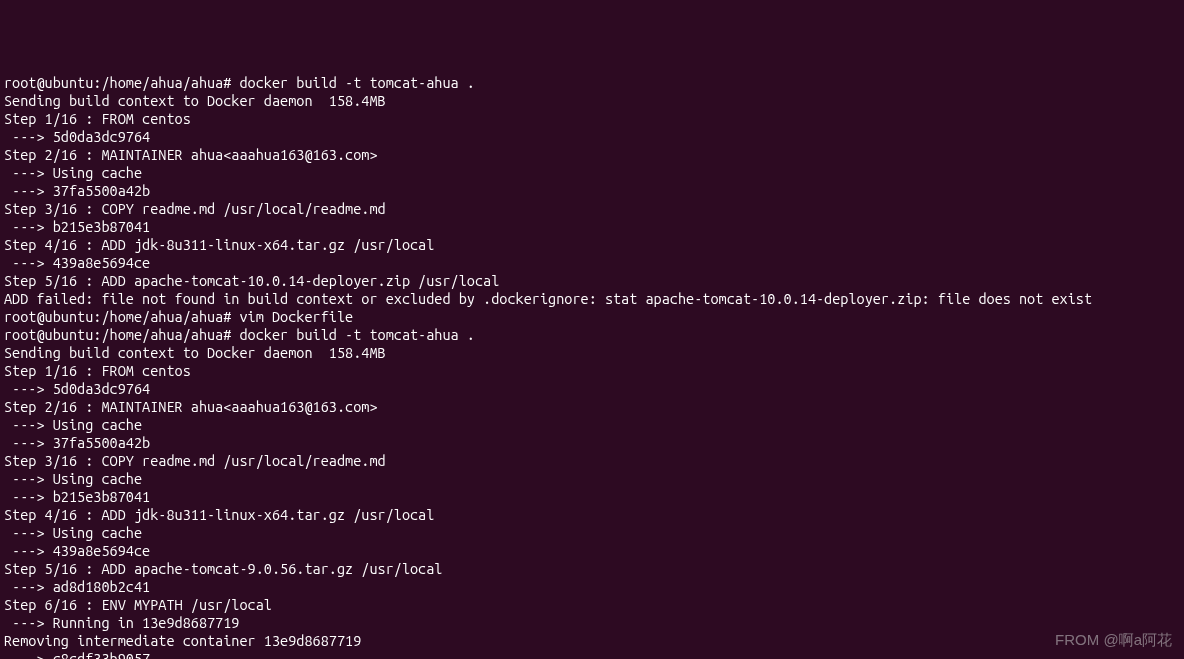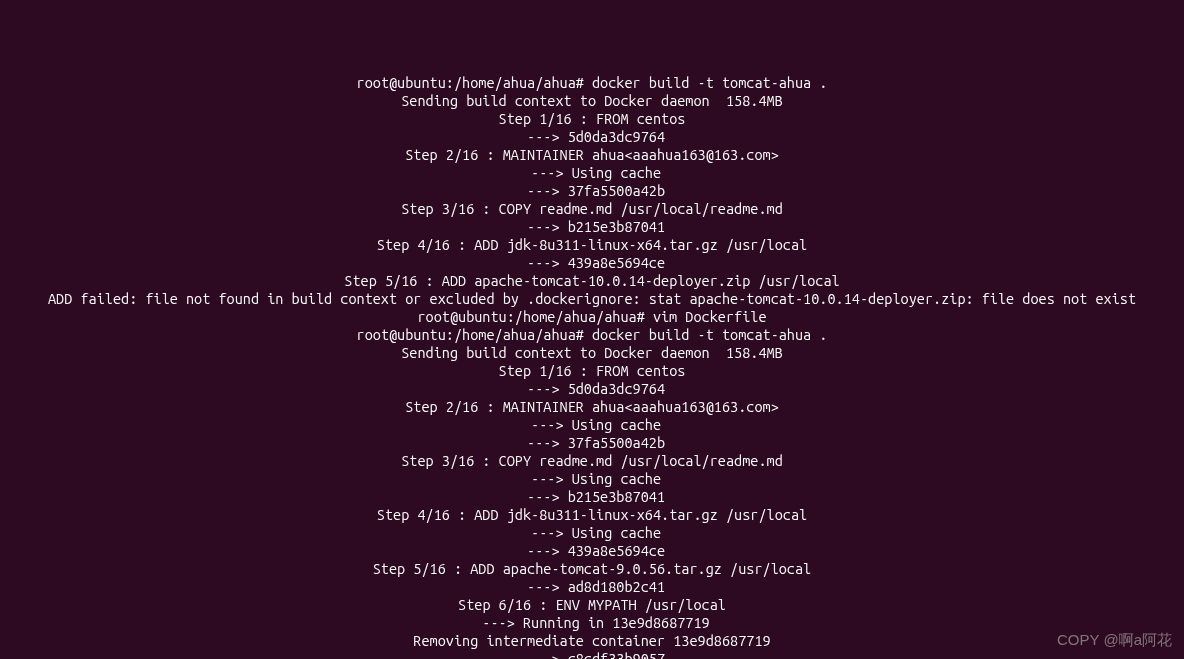--- a/index.html
+++ b/index.html
@@ -16,35 +16,34 @@
       padding: 2px 4px;
       width: 1184px;
       height: 659px;
       overflow: hidden;
       position: relative;
       white-space: pre;
     }
     .terminal-line {
       display: block;
       white-space: pre;
-      text-align: center;
     }
     .watermark {
       position: absolute;
       bottom: 10px;
       right: 12px;
       color: rgba(200, 200, 200, 0.55);
       font-family: Arial, sans-serif;
       font-size: 15px;
       white-space: nowrap;
     }
   </style>
 </head>
 <body>
 
 
 
 <div id="terminal-container"><span class="terminal-line">root@ubuntu:/home/ahua/ahua# docker build -t tomcat-ahua .</span><span class="terminal-line">Sending build context to Docker daemon  158.4MB</span><span class="terminal-line">Step 1/16 : FROM centos</span><span class="terminal-line"> ---&gt; 5d0da3dc9764</span><span class="terminal-line">Step 2/16 : MAINTAINER ahua&lt;aaahua163@163.com&gt;</span><span class="terminal-line"> ---&gt; Using cache</span><span class="terminal-line"> ---&gt; 37fa5500a42b</span><span class="terminal-line">Step 3/16 : COPY readme.md /usr/local/readme.md</span><span class="terminal-line"> ---&gt; b215e3b87041</span><span class="terminal-line">Step 4/16 : ADD jdk-8u311-linux-x64.tar.gz /usr/local</span><span class="terminal-line"> ---&gt; 439a8e5694ce</span><span class="terminal-line">Step 5/16 : ADD apache-tomcat-10.0.14-deployer.zip /usr/local</span><span class="terminal-line">ADD failed: file not found in build context or excluded by .dockerignore: stat apache-tomcat-10.0.14-deployer.zip: file does not exist</span><span class="terminal-line">root@ubuntu:/home/ahua/ahua# vim Dockerfile</span><span class="terminal-line">root@ubuntu:/home/ahua/ahua# docker build -t tomcat-ahua .</span><span class="terminal-line">Sending build context to Docker daemon  158.4MB</span><span class="terminal-line">Step 1/16 : FROM centos</span><span class="terminal-line"> ---&gt; 5d0da3dc9764</span><span class="terminal-line">Step 2/16 : MAINTAINER ahua&lt;aaahua163@163.com&gt;</span><span class="terminal-line"> ---&gt; Using cache</span><span class="terminal-line"> ---&gt; 37fa5500a42b</span><span class="terminal-line">Step 3/16 : COPY readme.md /usr/local/readme.md</span><span class="terminal-line"> ---&gt; Using cache</span><span class="terminal-line"> ---&gt; b215e3b87041</span><span class="terminal-line">Step 4/16 : ADD jdk-8u311-linux-x64.tar.gz /usr/local</span><span class="terminal-line"> ---&gt; Using cache</span><span class="terminal-line"> ---&gt; 439a8e5694ce</span><span class="terminal-line">Step 5/16 : ADD apache-tomcat-9.0.56.tar.gz /usr/local</span><span class="terminal-line"> ---&gt; ad8d180b2c41</span><span class="terminal-line">Step 6/16 : ENV MYPATH /usr/local</span><span class="terminal-line"> ---&gt; Running in 13e9d8687719</span><span class="terminal-line">Removing intermediate container 13e9d8687719</span><span class="terminal-line"> ---&gt; c8cdf33b9057</span></div>
 
-<div class="watermark">COPY @啊a阿花</div>
+<div class="watermark">FROM @啊a阿花</div>
 
 
 
 
 </body></html>

